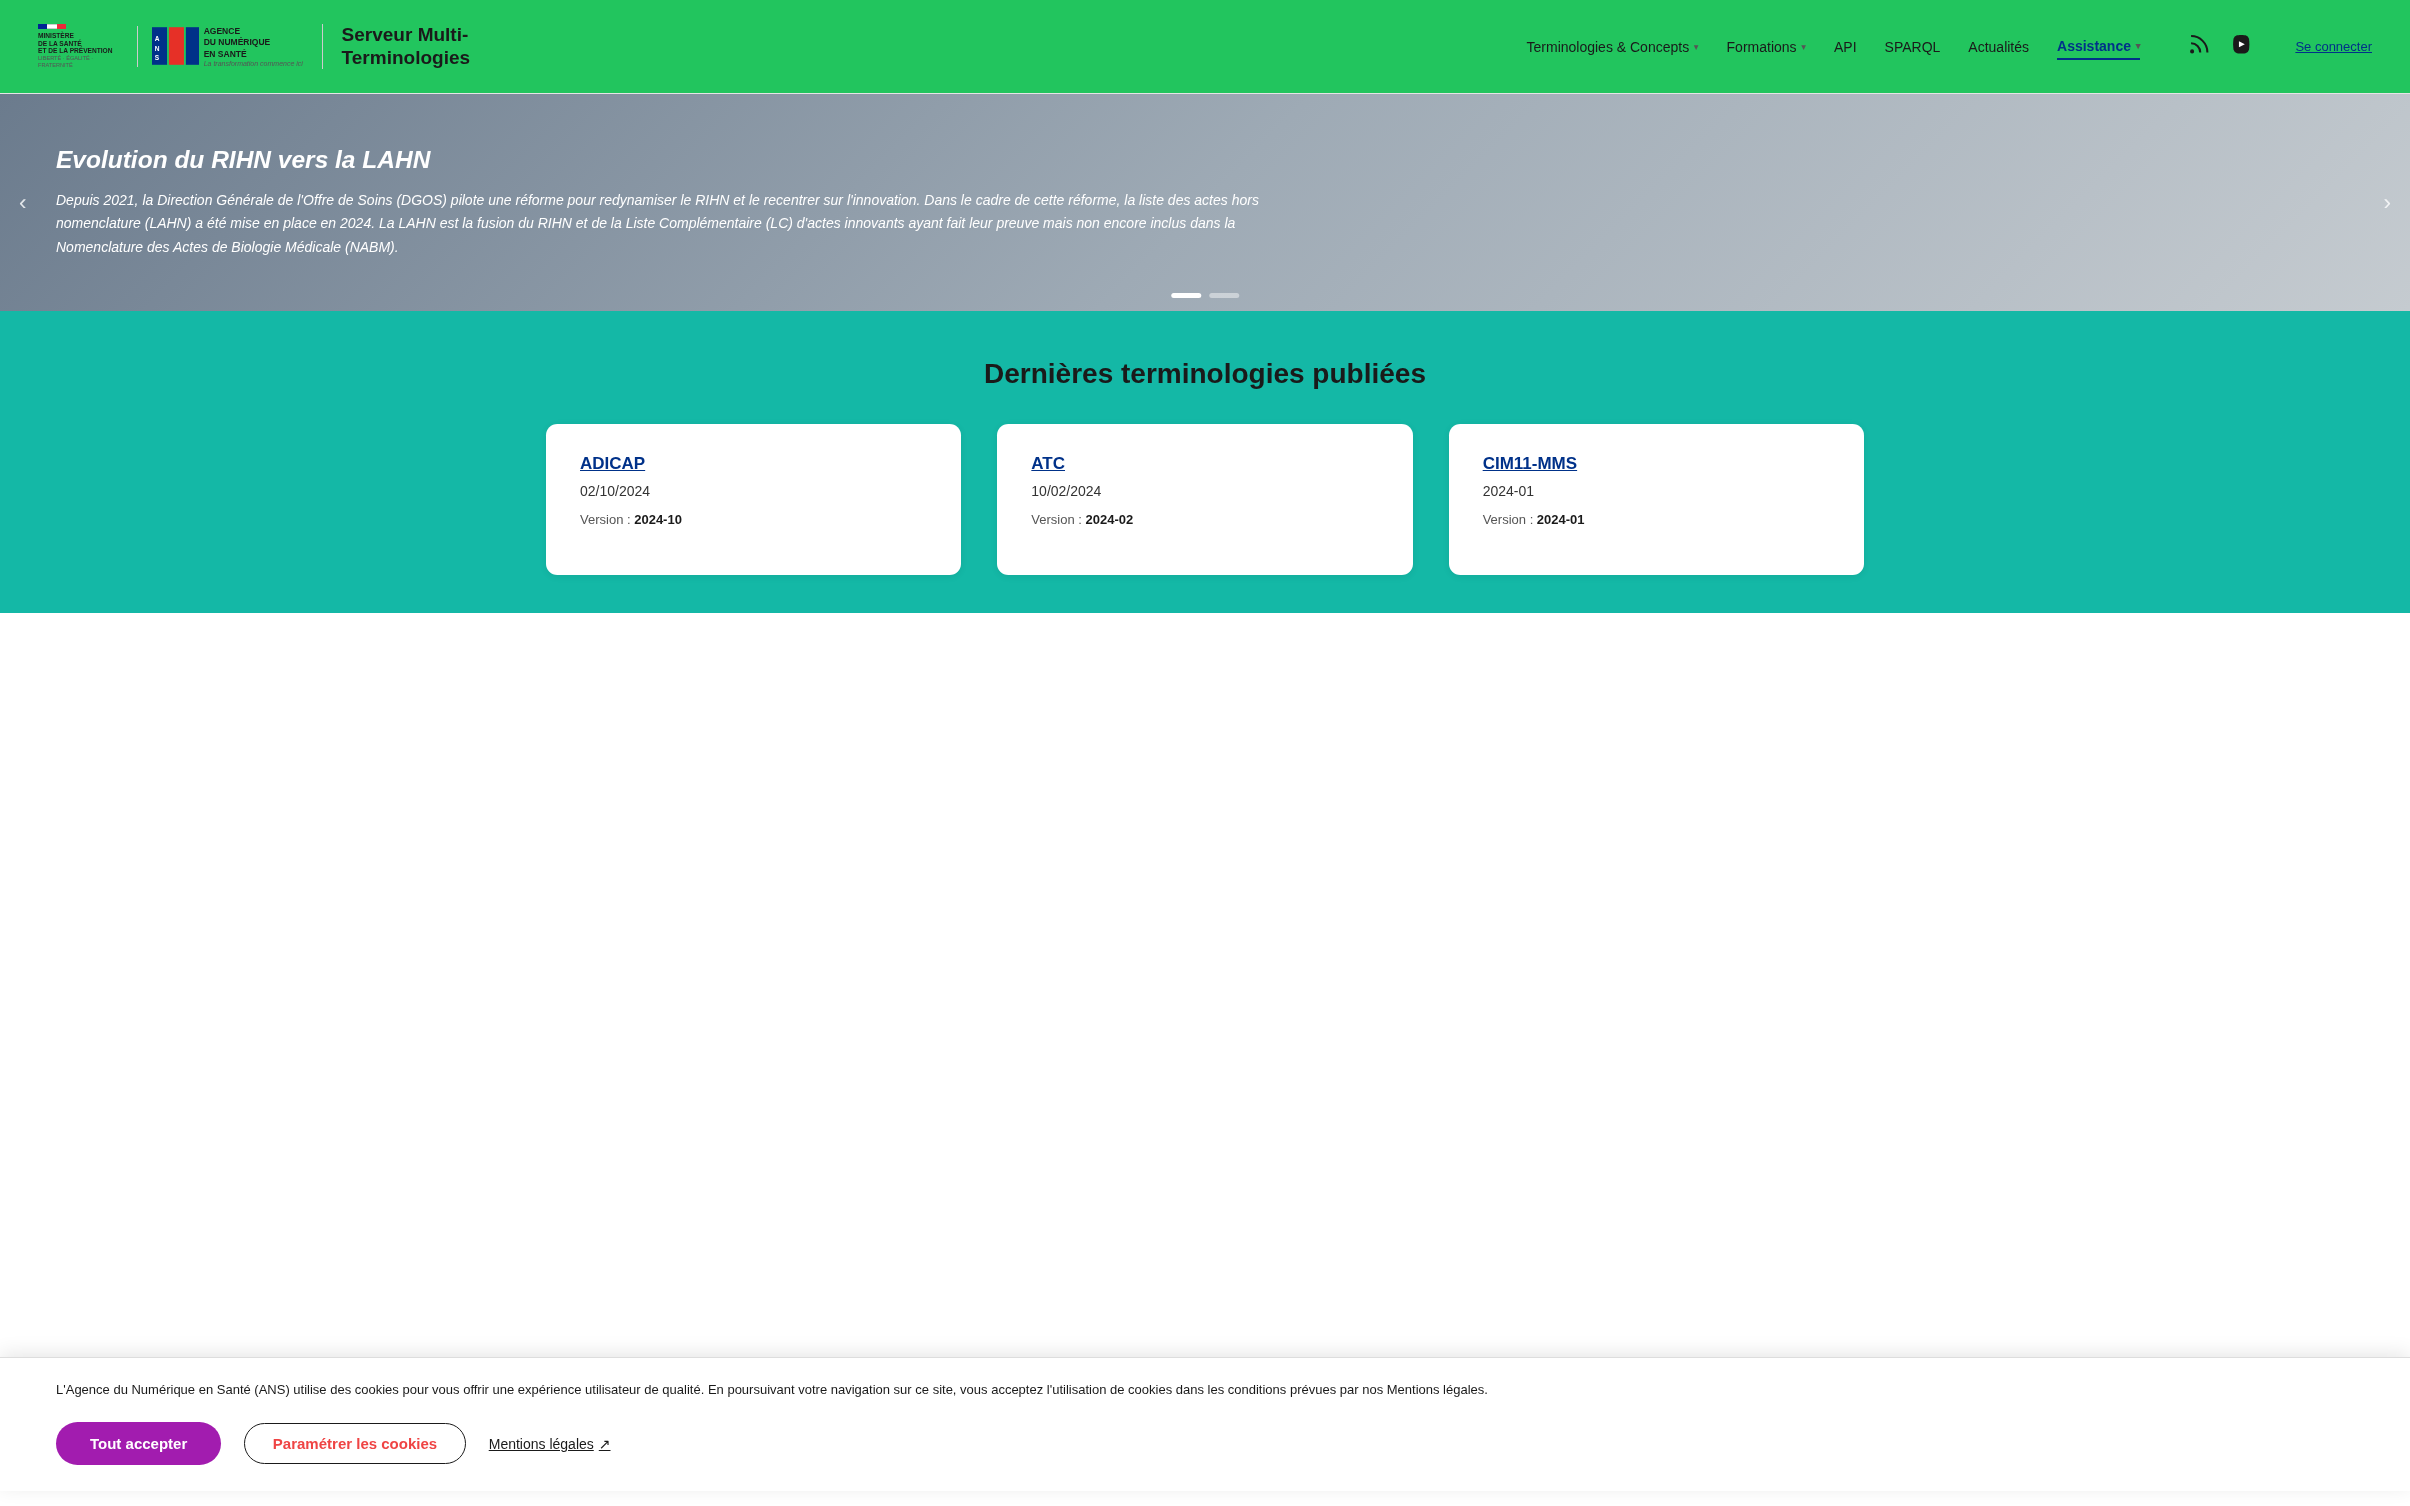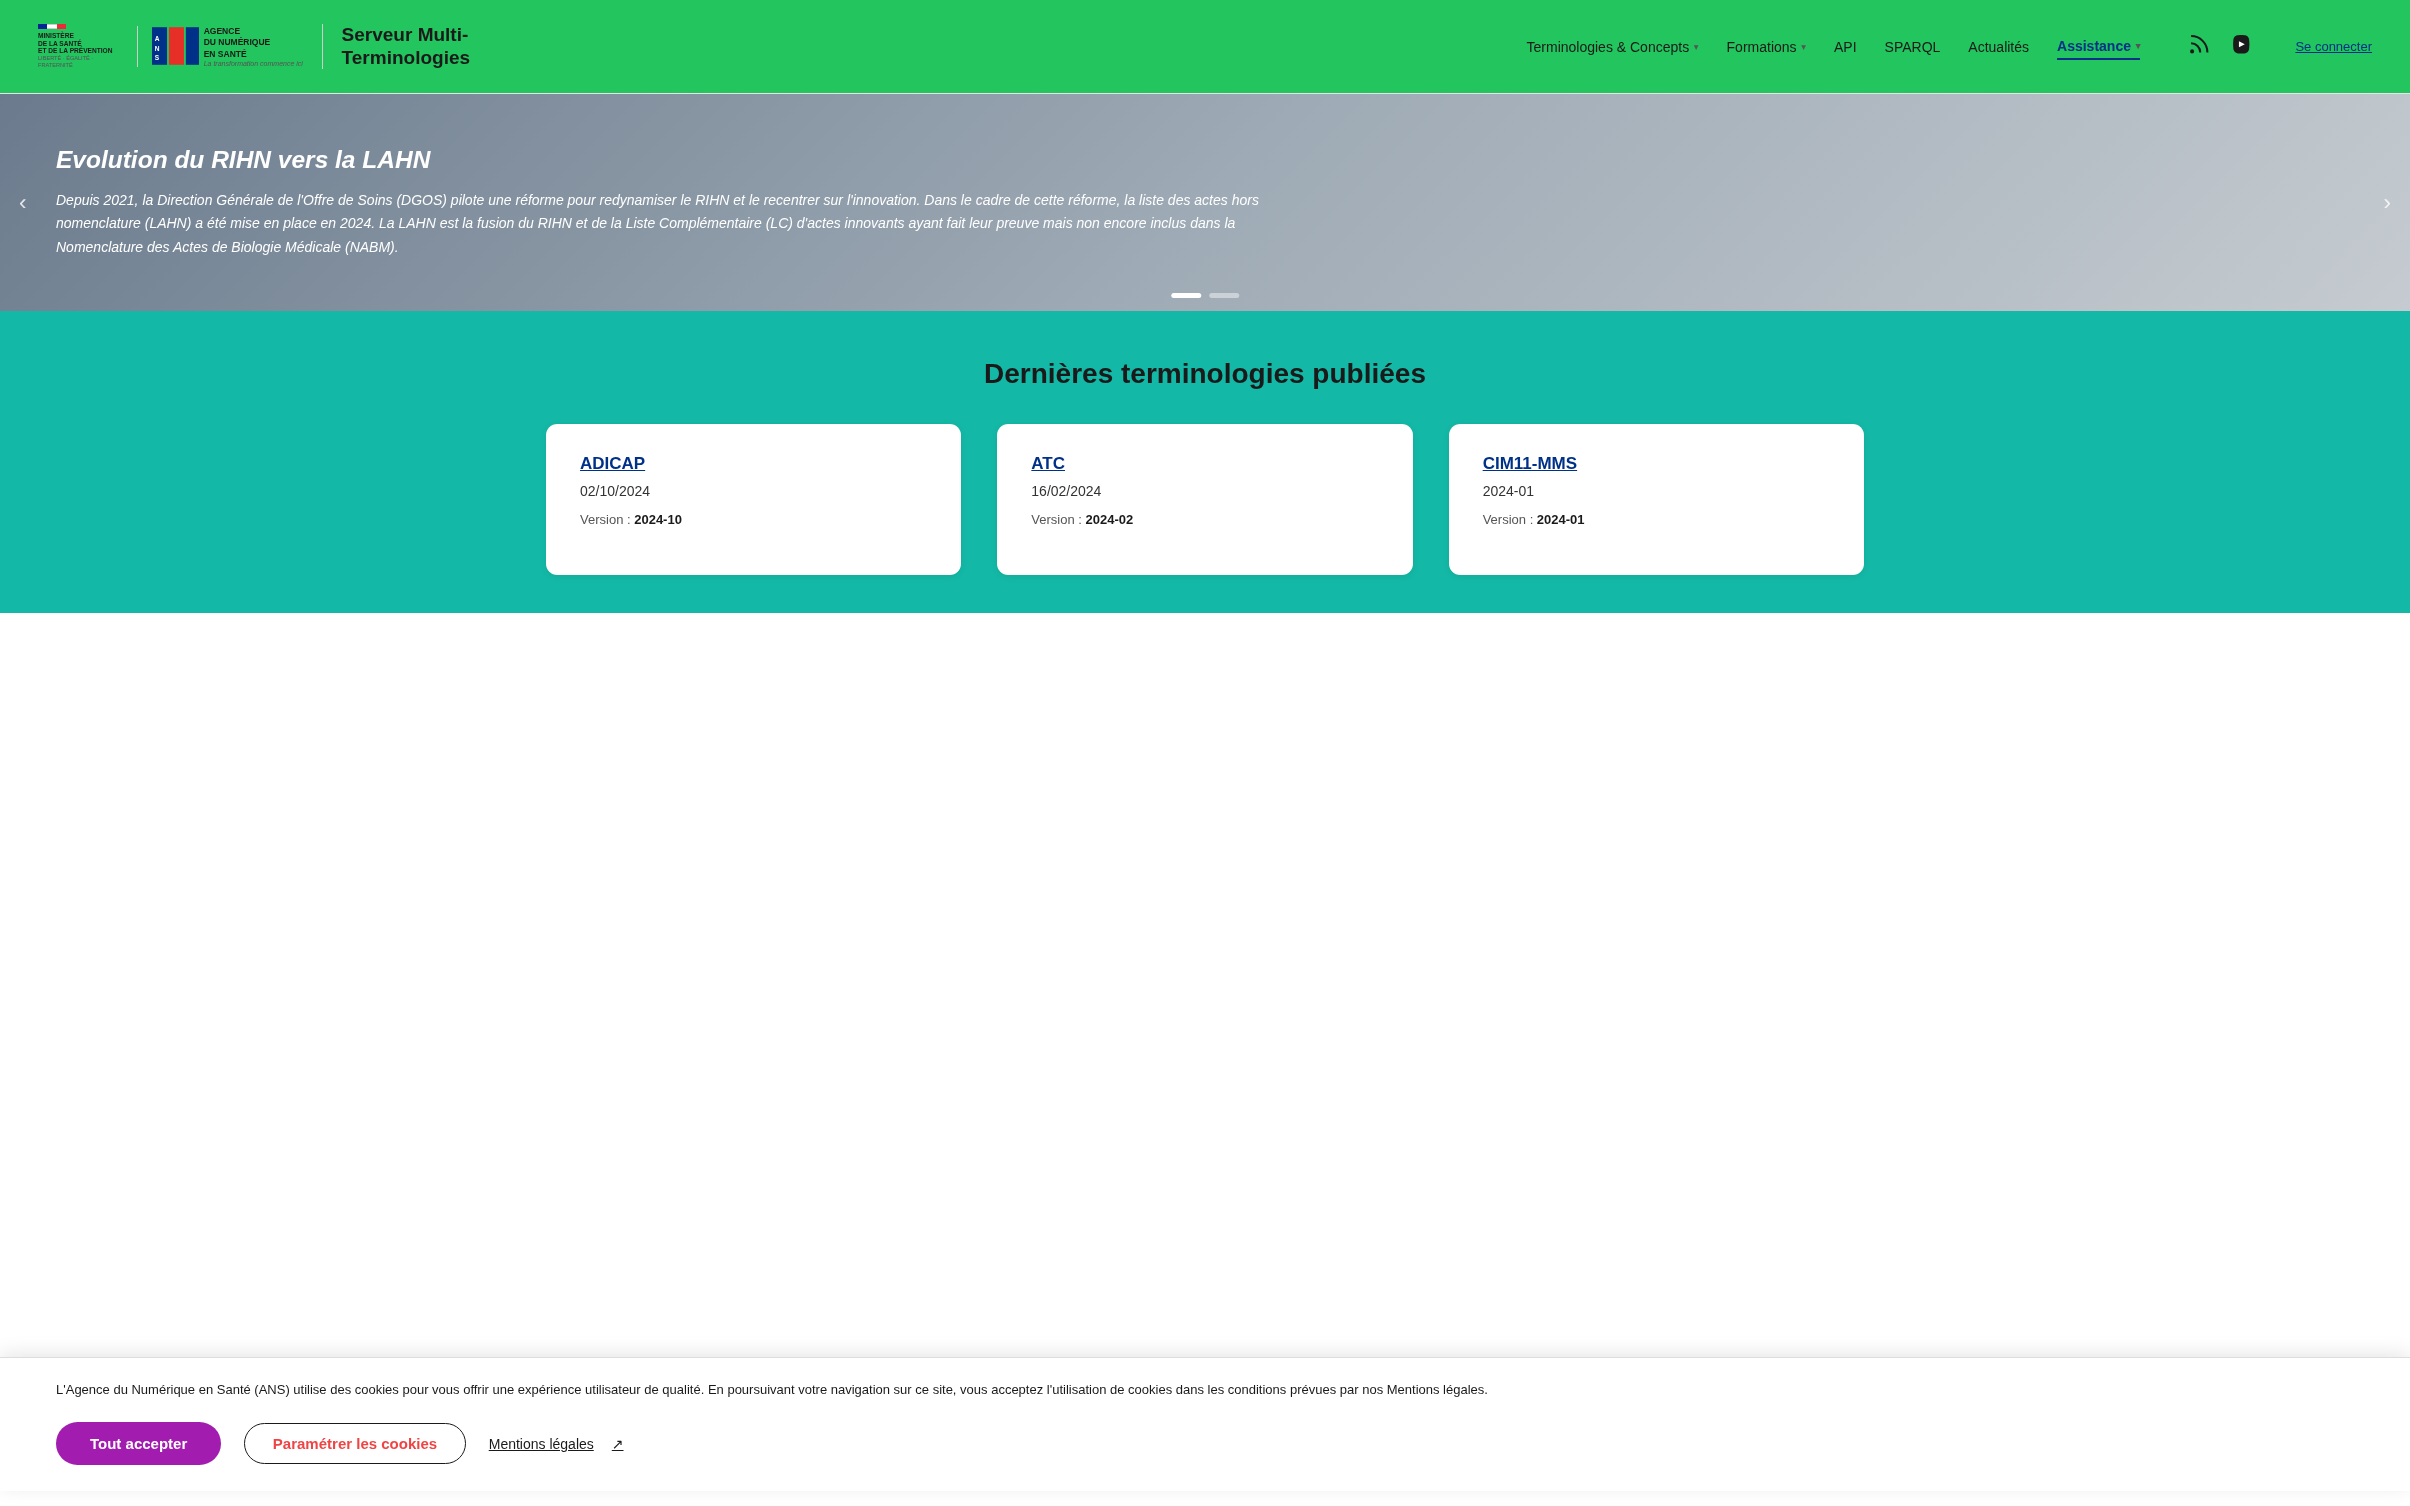--- a/index.html
+++ b/index.html
@@ -276,21 +276,21 @@
     }
     .btn-legal {
       background: none;
       border: none;
       color: #1a1a1a;
       font-size: 14px;
       text-decoration: underline;
       cursor: pointer;
       display: flex;
       align-items: center;
-      gap: 18px;
+      gap: 5px;
     }
 
     
     .rss-icon-svg, .yt-icon-svg {
       width: 24.5px;
       height: 24.5px;
     }
   </style>
 </head>
 <body>
@@ -400,21 +400,21 @@
     <div class="terminology-card">
       <a class="terminology-name" href="#">ADICAP</a>
       <div class="terminology-date">02/10/2024</div>
       <div class="terminology-version-label">
         <span>Version : </span><span class="terminology-version-value">2024-10</span>
       </div>
     </div>
 
     <div class="terminology-card">
       <a class="terminology-name" href="#">ATC</a>
-      <div class="terminology-date">16/02/2024</div>
+      <div class="terminology-date">10/02/2024</div>
       <div class="terminology-version-label">
         <span>Version : </span><span class="terminology-version-value">2024-02</span>
       </div>
     </div>
 
     <div class="terminology-card">
       <a class="terminology-name" href="#">CIM11-MMS</a>
       <div class="terminology-date">2024-01</div>
       <div class="terminology-version-label">
         <span>Version : </span><span class="terminology-version-value">2024-01</span>

